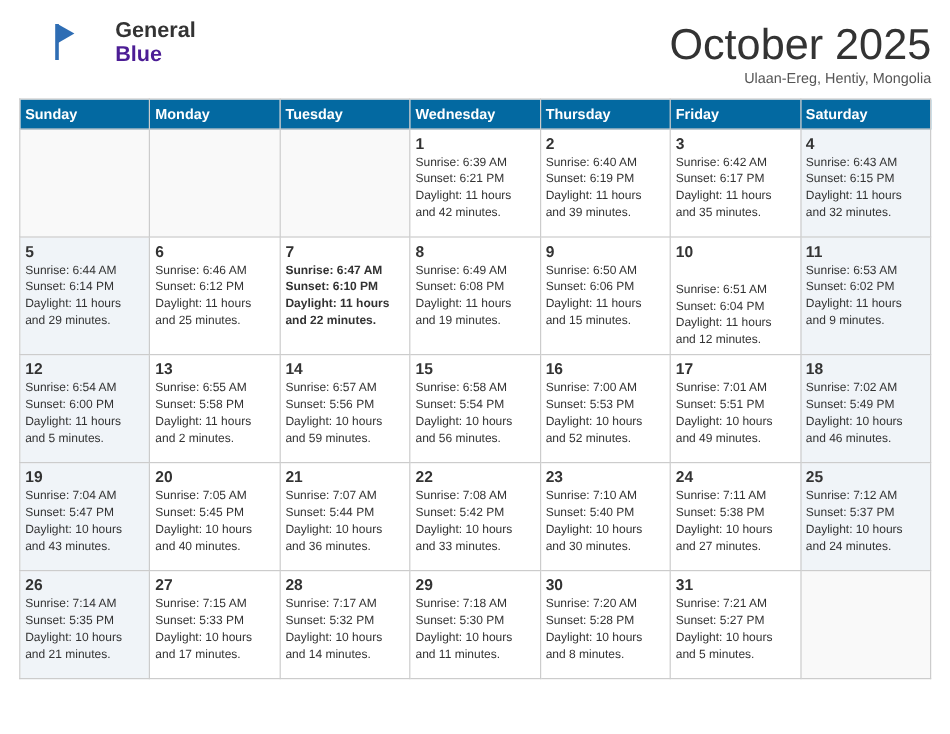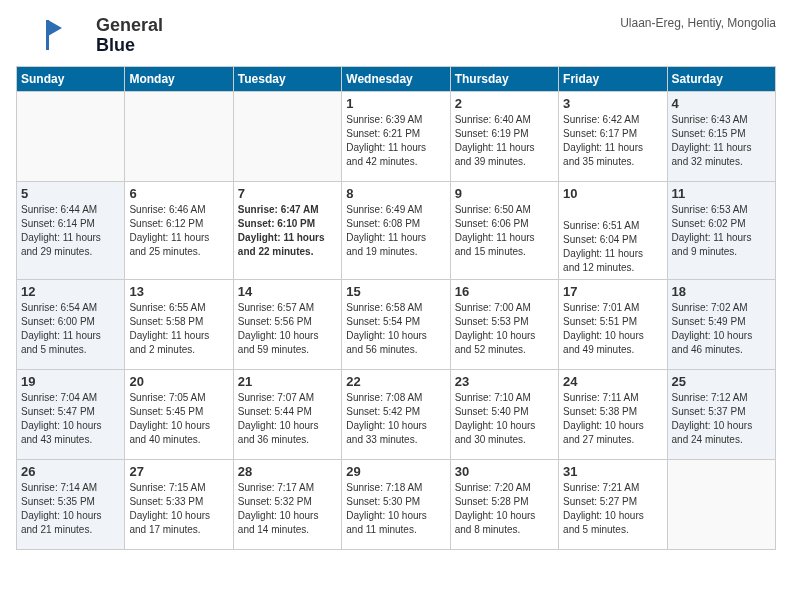--- a/index.html
+++ b/index.html
@@ -27,21 +27,21 @@
       margin-left: 30px;
     }
     .logo-general {
       font-size: 18px;
       font-weight: bold;
       color: #333;
     }
     .logo-blue {
       font-size: 18px;
       font-weight: bold;
-      color: #0f172a;
+      color: #4c1d95;
     }
     .title-area {
       text-align: right;
     }
     .month-title {
       font-size: 36px;
       font-weight: normal;
       color: #333;
     }
     .subtitle {
@@ -99,20 +99,21 @@
       <svg width="50" height="40">
         <polygon points="32,4 46,12 32,20" fill="#2e6db4"></polygon>
         <rect x="30" y="4" width="3" height="30" fill="#2e6db4"></rect>
       </svg>
       <div class="logo-text">
         <span class="logo-general">General</span>
         <span class="logo-blue">Blue</span>
       </div>
     </div>
   <div class="title-area">
+    <div class="month-title">October 2025</div>
     <div class="subtitle">Ulaan-Ereg, Hentiy, Mongolia</div>
   </div>
 </div>
 
 <table>
   <thead>
     <tr>
     <th>Sunday</th>
         <th>Monday</th>
         <th>Tuesday</th>

